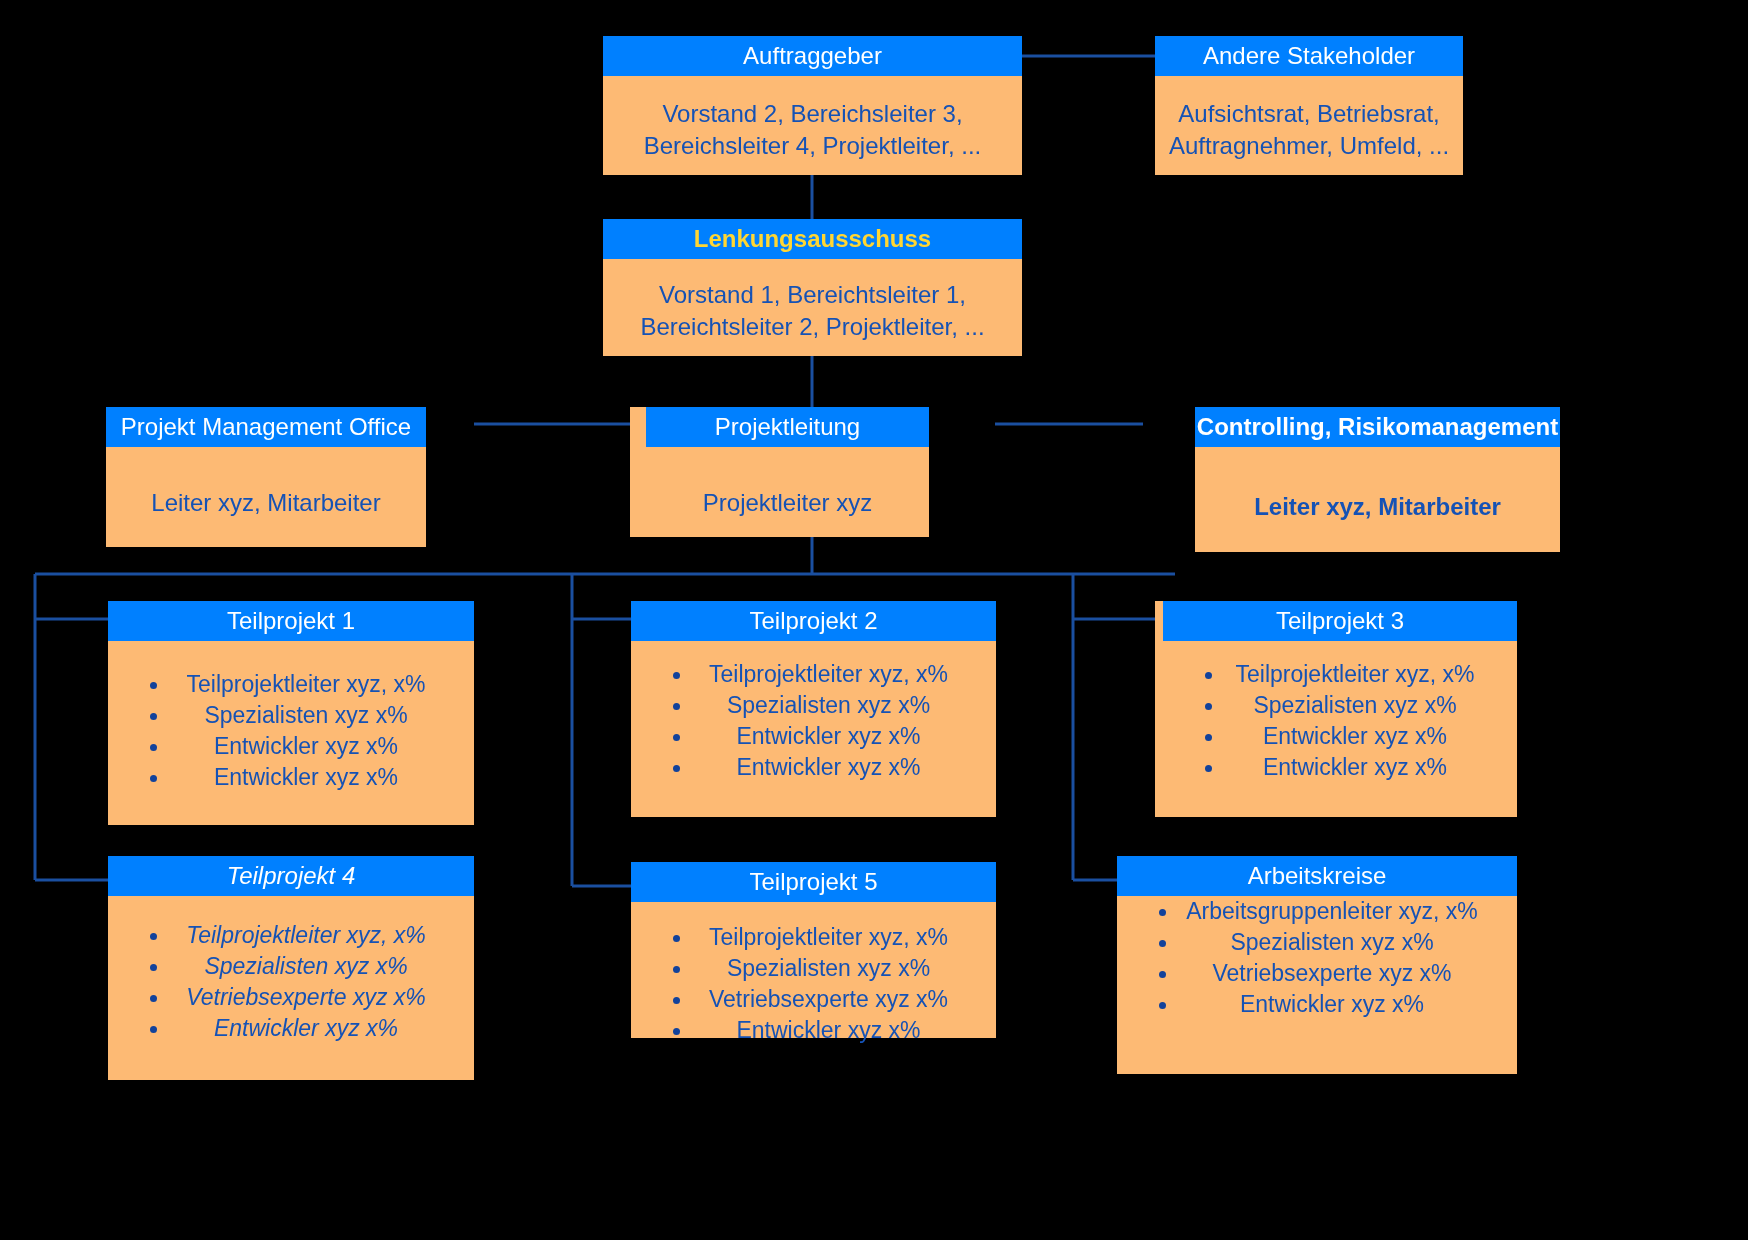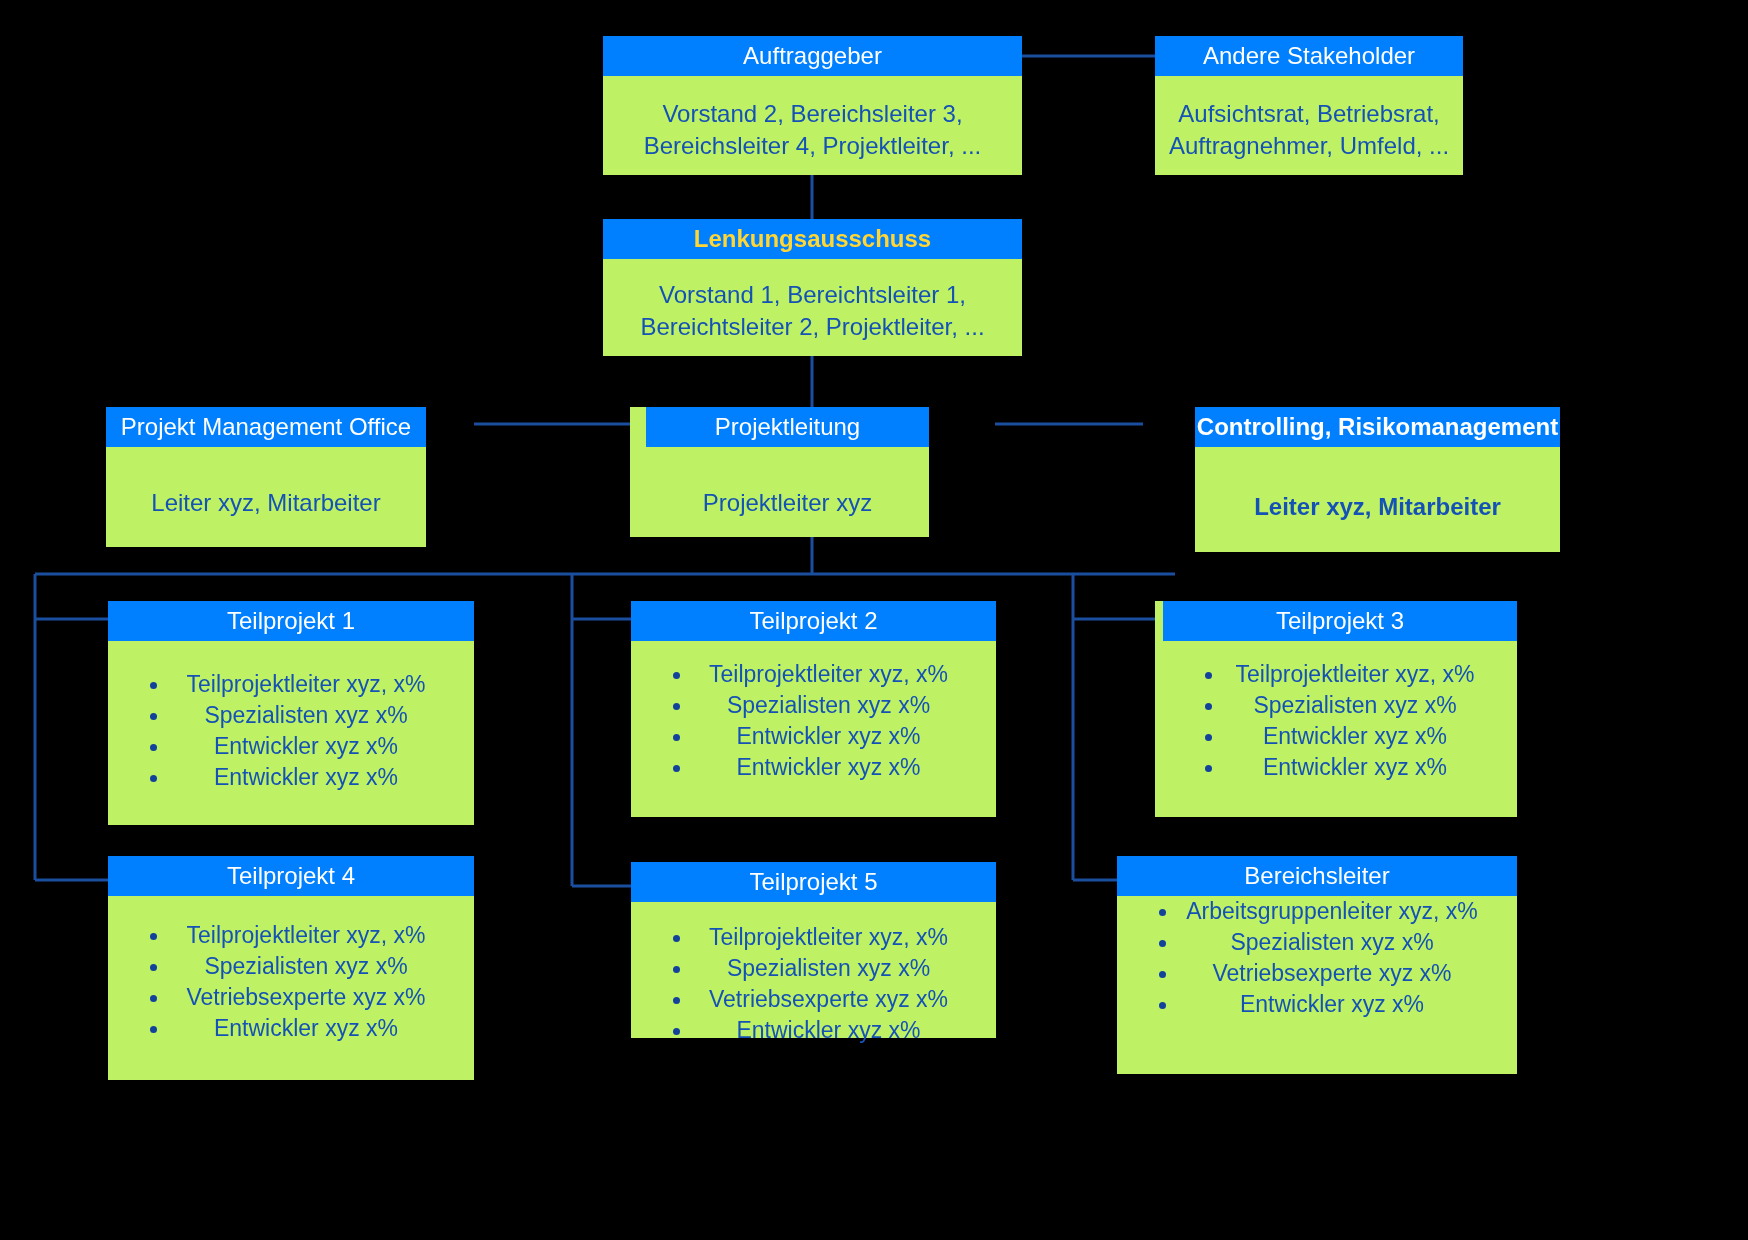--- a/index.html
+++ b/index.html
@@ -20,21 +20,21 @@
   
   svg.wires {
     position: absolute; left: 0; top: 0;
     width: 1748px; height: 1240px;
     pointer-events: none;
   }
 
   
   .node {
     position: absolute;
-    background: #bef264;
+    background: #fdba74;
     box-sizing: border-box;
   }
   .node .hdr {
     background: #0080ff;
     color: #ffffff;
     font-size: 24px;
     line-height: 40px;
     height: 40px;
     text-align: center;
     white-space: nowrap;
@@ -190,21 +190,21 @@
     <div class="body" style="padding-top:18px;">
       <ul class="blist">
         <li>Teilprojektleiter xyz, x%</li>
         <li>Spezialisten xyz x%</li>
         <li>Entwickler xyz x%</li>
         <li>Entwickler xyz x%</li>
       </ul>
     </div>
   </div>
 
-  <div class="node" style="left:108px; top:856px; width:366px; height:224px;">
+  <div class="node" style="left:108px; top:856px; width:366px; height:224px;font-style:italic;">
     <div class="hdr">Teilprojekt 4</div>
     <div class="body" style="padding-top:24px;">
       <ul class="blist">
         <li>Teilprojektleiter xyz, x%</li>
         <li>Spezialisten xyz x%</li>
         <li>Vetriebsexperte xyz x%</li>
         <li>Entwickler xyz x%</li>
       </ul>
     </div>
   </div>
@@ -215,21 +215,21 @@
       <ul class="blist">
         <li>Teilprojektleiter xyz, x%</li>
         <li>Spezialisten xyz x%</li>
         <li>Vetriebsexperte xyz x%</li>
         <li>Entwickler xyz x%</li>
       </ul>
     </div>
   </div>
 
   <div class="node" style="left:1117px; top:856px; width:400px; height:218px;">
-    <div class="hdr">Bereichsleiter</div>
+    <div class="hdr">Arbeitskreise</div>
     <div class="body" style="">
       <ul class="blist">
         <li>Arbeitsgruppenleiter xyz, x%</li>
         <li>Spezialisten xyz x%</li>
         <li>Vetriebsexperte xyz x%</li>
         <li>Entwickler xyz x%</li>
       </ul>
     </div>
   </div>
 

